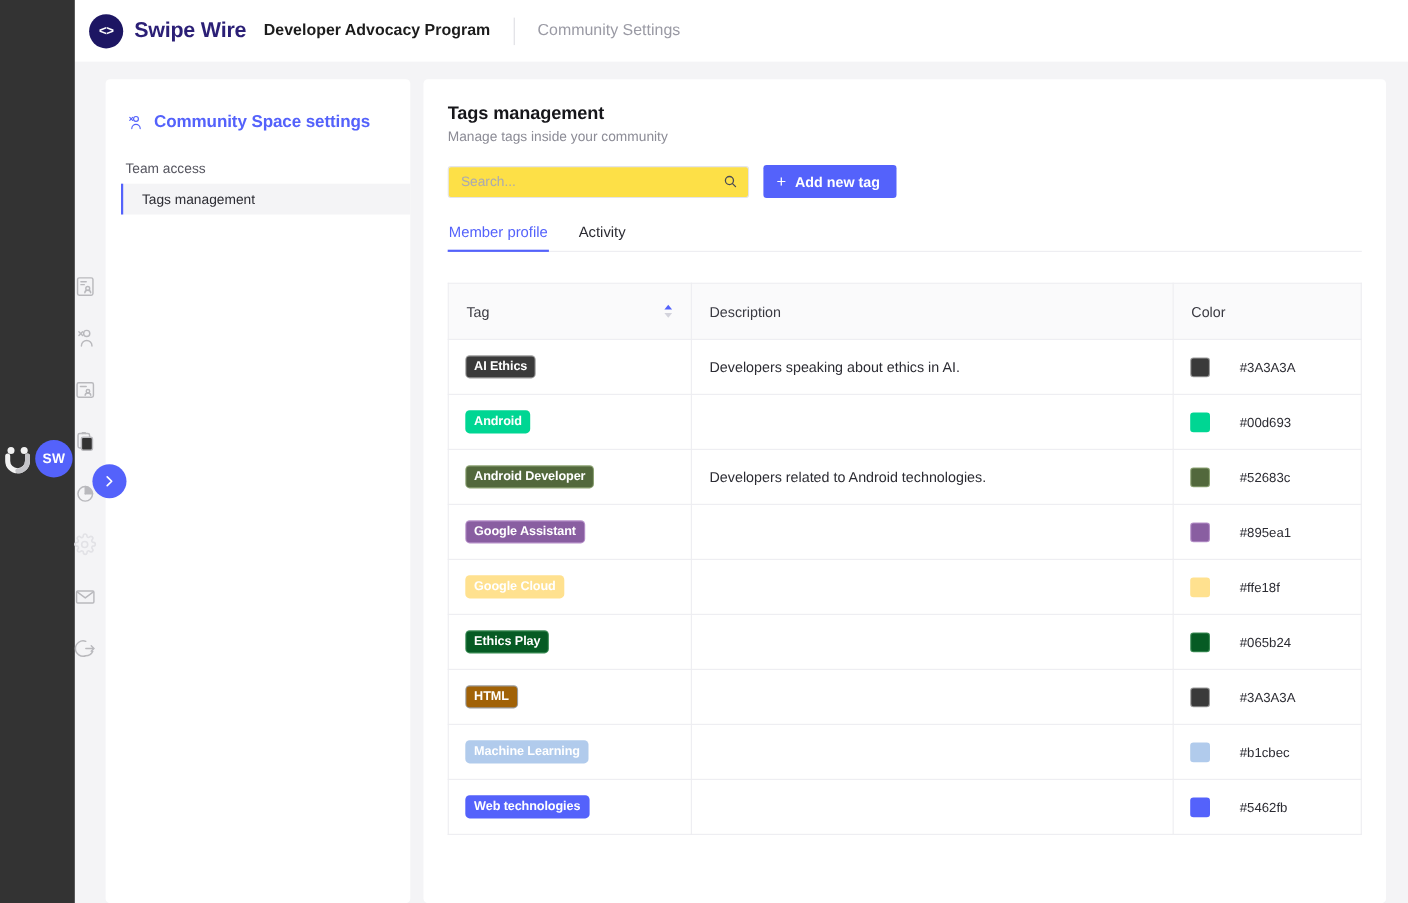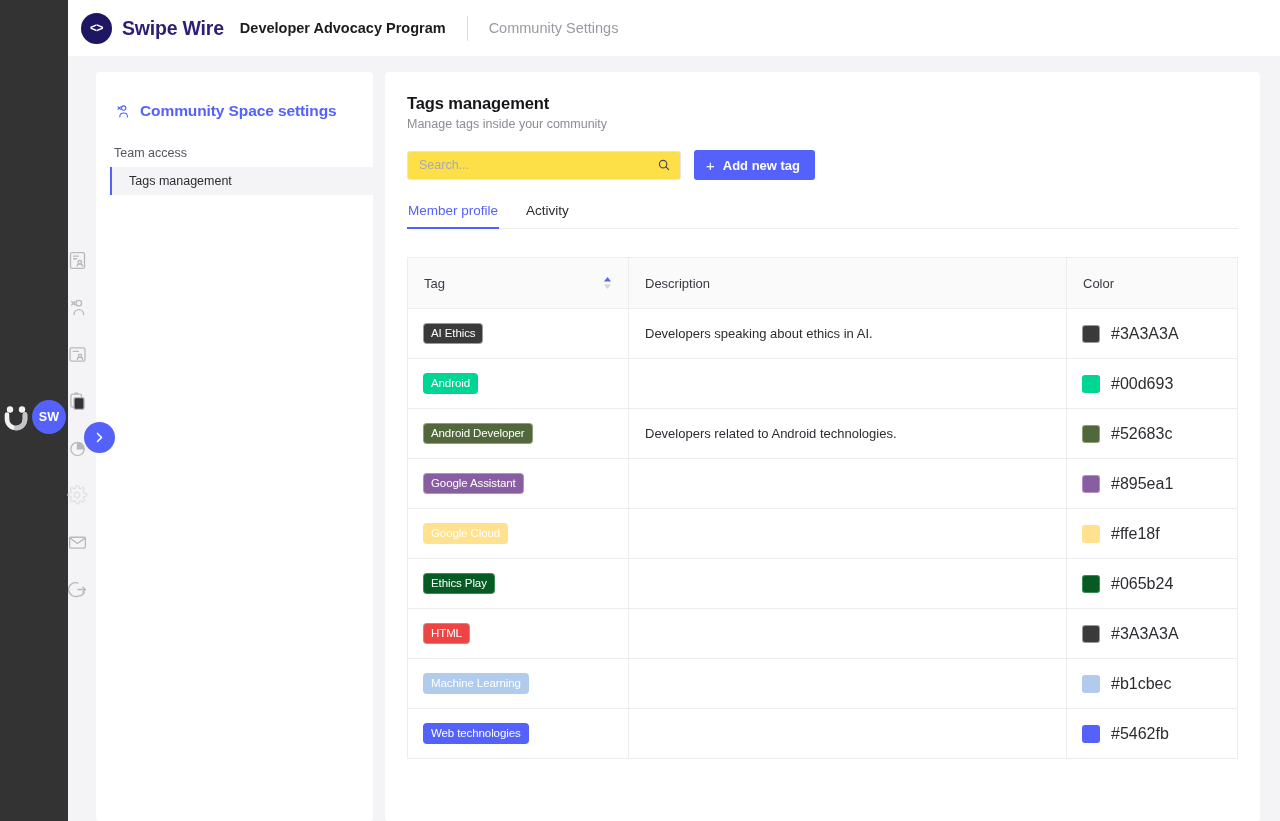--- a/index.html
+++ b/index.html
@@ -157,26 +157,26 @@
   thead th.col-desc { width: auto; }
   thead th.col-color { width: 171px; }
   .th-inner { display: flex; align-items: center; justify-content: space-between; }
   tbody td {
     border: 1px solid #ededf1; border-top: none;
     height: 50px; padding: 0 16px; vertical-align: middle;
     font-size: 13px; color: #2c2c33;
   }
   .tag-badge {
     display: inline-block; padding: 3px 7px 4px 7px; border-radius: 3px;
-    font-size: 11.5px; font-weight: normal; color: #ffffff;
+    font-size: 11.5px; font-weight: bold; color: #ffffff;
     line-height: 1.05; letter-spacing: -.1px;
   }
   .color-cell { display: flex; align-items: center; gap: 12px; }
   .swatch { width: 16px; height: 16px; border-radius: 2px; flex: none; }
-  .color-hex { font-size: 16px; color: #2c2c33; }
+  .color-hex { font-size: 12px; color: #2c2c33; margin-left: 16px; }
 </style>
 </head>
 <body>
 
 <div class="app">
 
   <nav class="rail">
 
     <div class="rail-logo">
       <svg width="32" height="32" viewBox="0 0 32 32">
@@ -392,21 +392,21 @@
                   <td><span class="tag-badge" style="background: rgb(6, 91, 36); color: rgb(255, 255, 255); box-shadow: rgb(59, 139, 85) 0px 0px 0px 1px;">Ethics Play</span></td>
                   <td></td>
                   <td>
                     <div class="color-cell">
                       <span class="swatch" style="background: rgb(6, 91, 36); box-shadow: rgb(59, 139, 85) 0px 0px 0px 1px;"></span>
                       <span class="color-hex">#065b24</span>
                     </div>
                   </td>
                 </tr>
                 <tr>
-                  <td><span class="tag-badge" style="background: #ef4444; color: rgb(255, 255, 255); box-shadow: rgb(154, 154, 154) 0px 0px 0px 1px;">HTML</span></td>
+                  <td><span class="tag-badge" style="background: #a16207; color: rgb(255, 255, 255); box-shadow: rgb(154, 154, 154) 0px 0px 0px 1px;">HTML</span></td>
                   <td></td>
                   <td>
                     <div class="color-cell">
                       <span class="swatch" style="background: rgb(58, 58, 58); box-shadow: rgb(154, 154, 154) 0px 0px 0px 1px;"></span>
                       <span class="color-hex">#3A3A3A</span>
                     </div>
                   </td>
                 </tr>
                 <tr>
                   <td><span class="tag-badge" style="background: rgb(177, 203, 236); color: rgb(255, 255, 255); box-shadow: rgb(177, 203, 236) 0px 0px 0px 1px;">Machine Learning</span></td>

